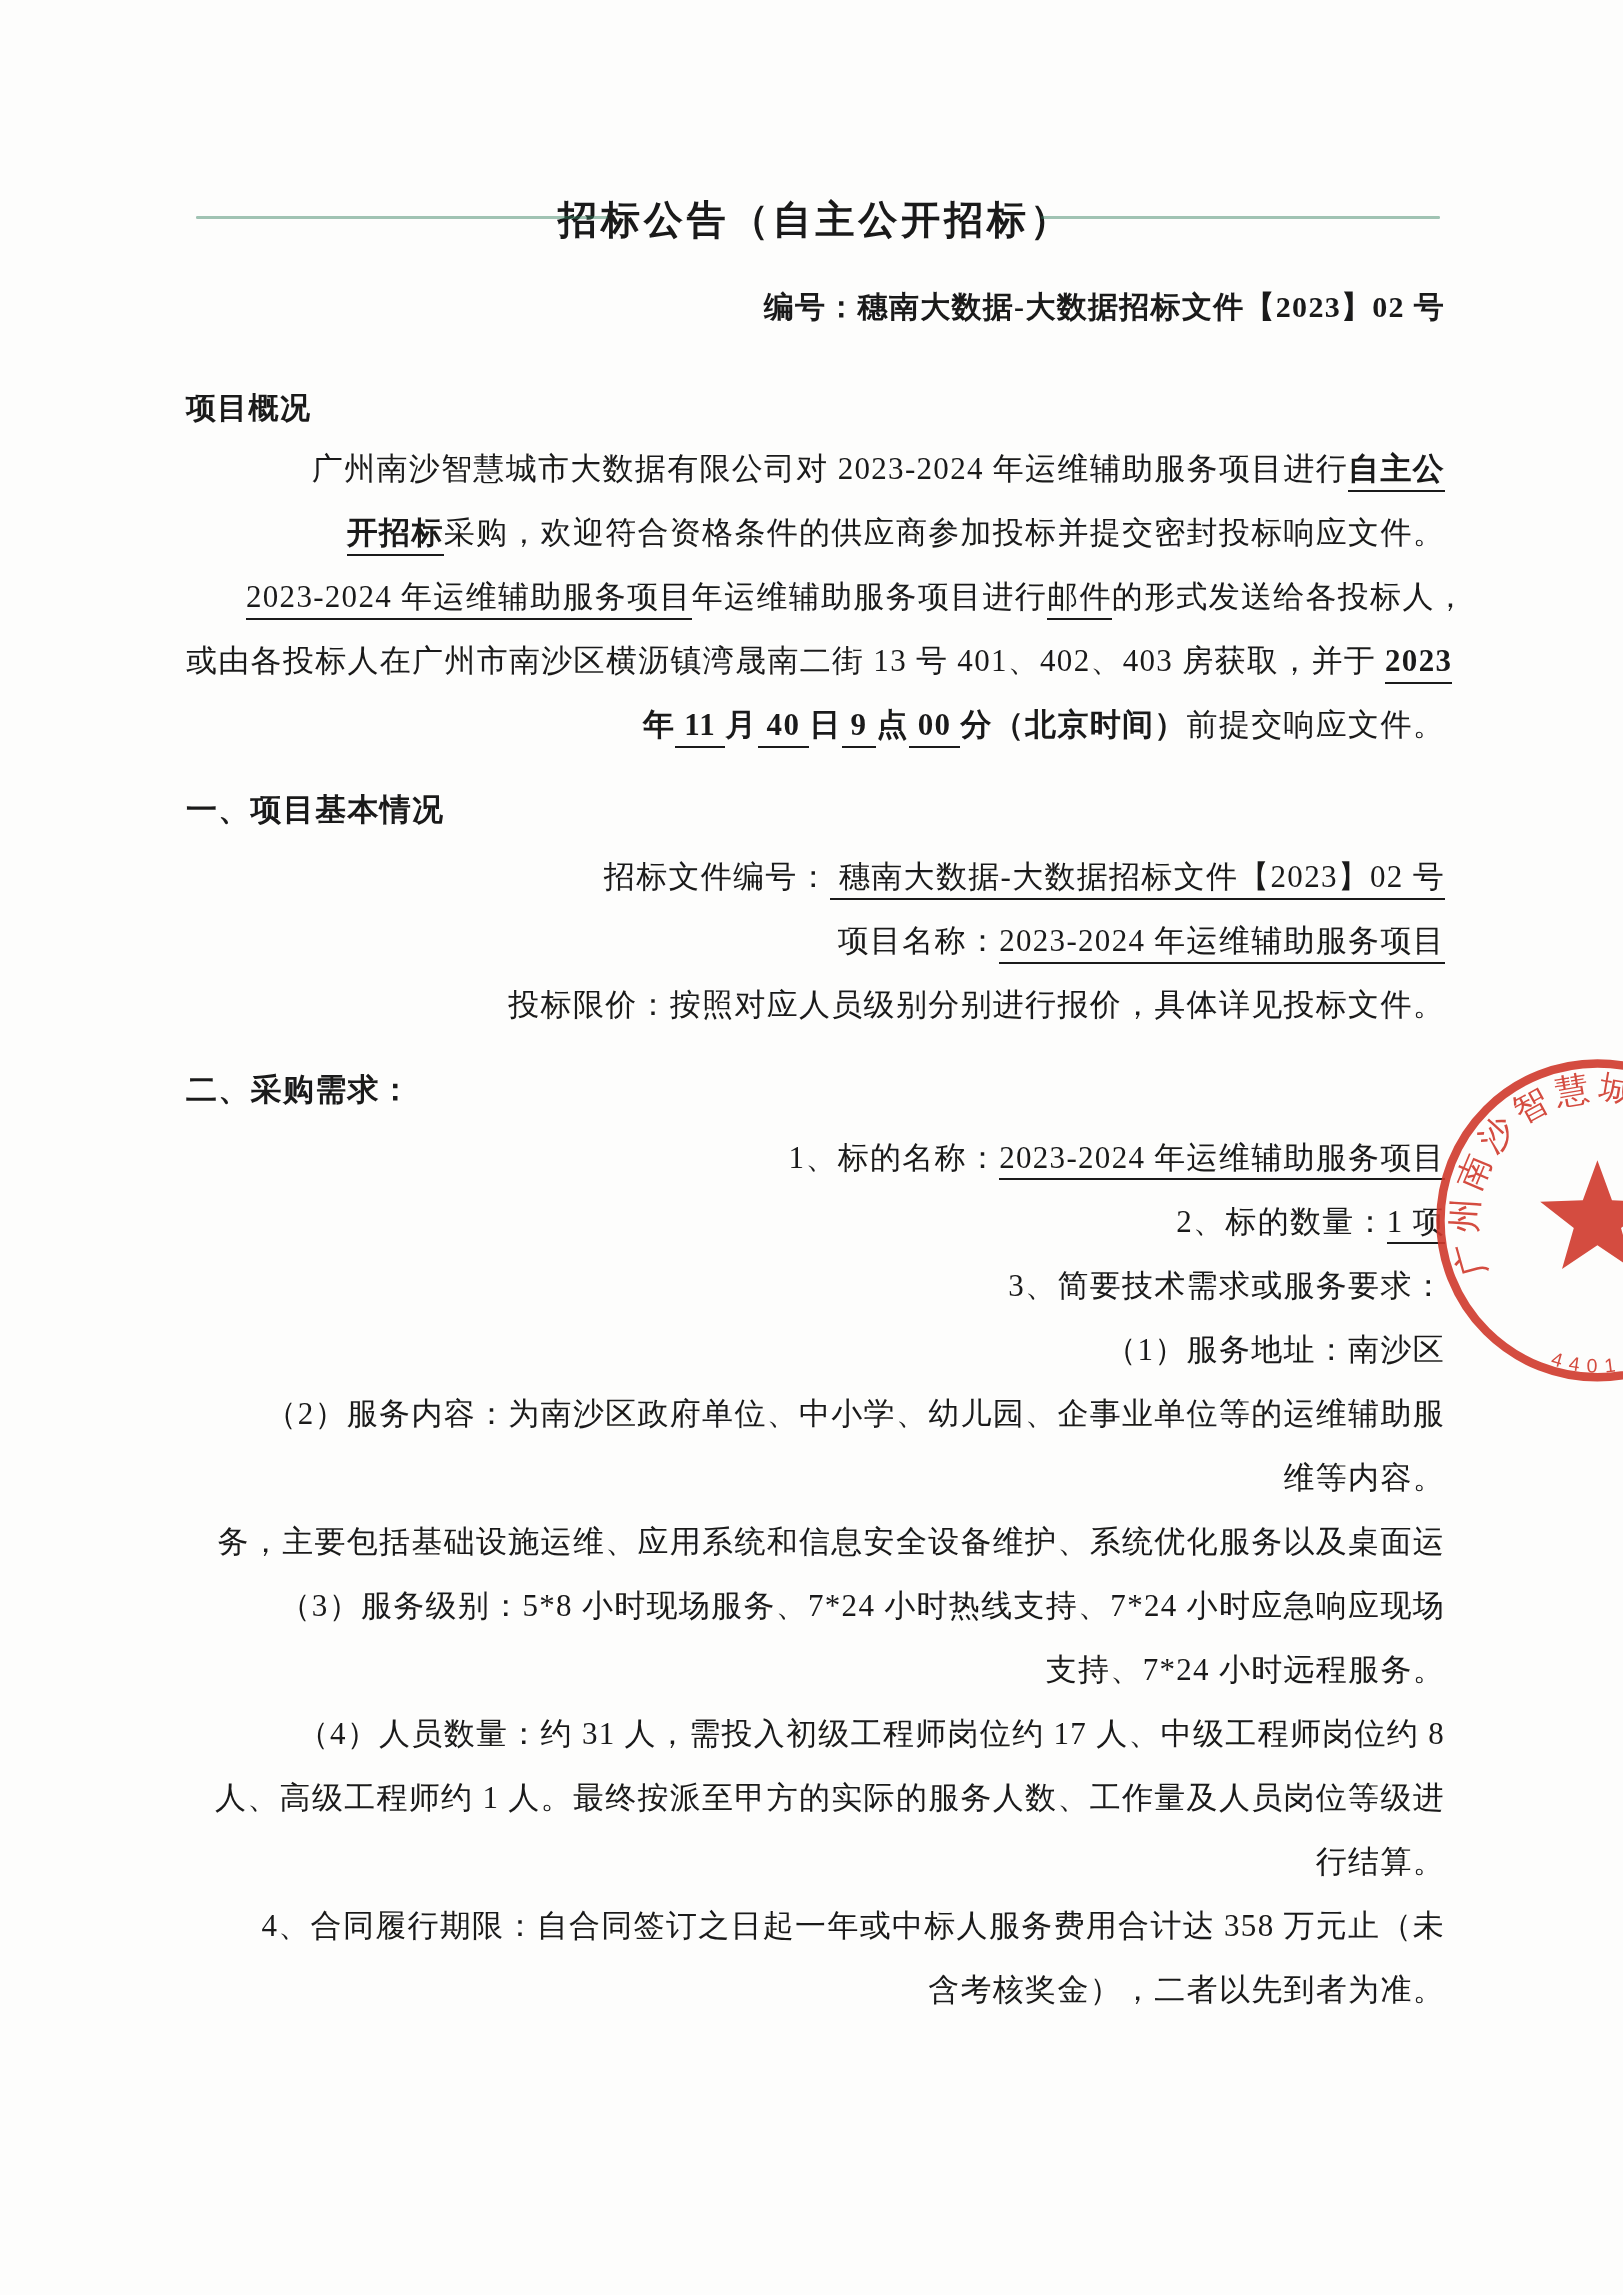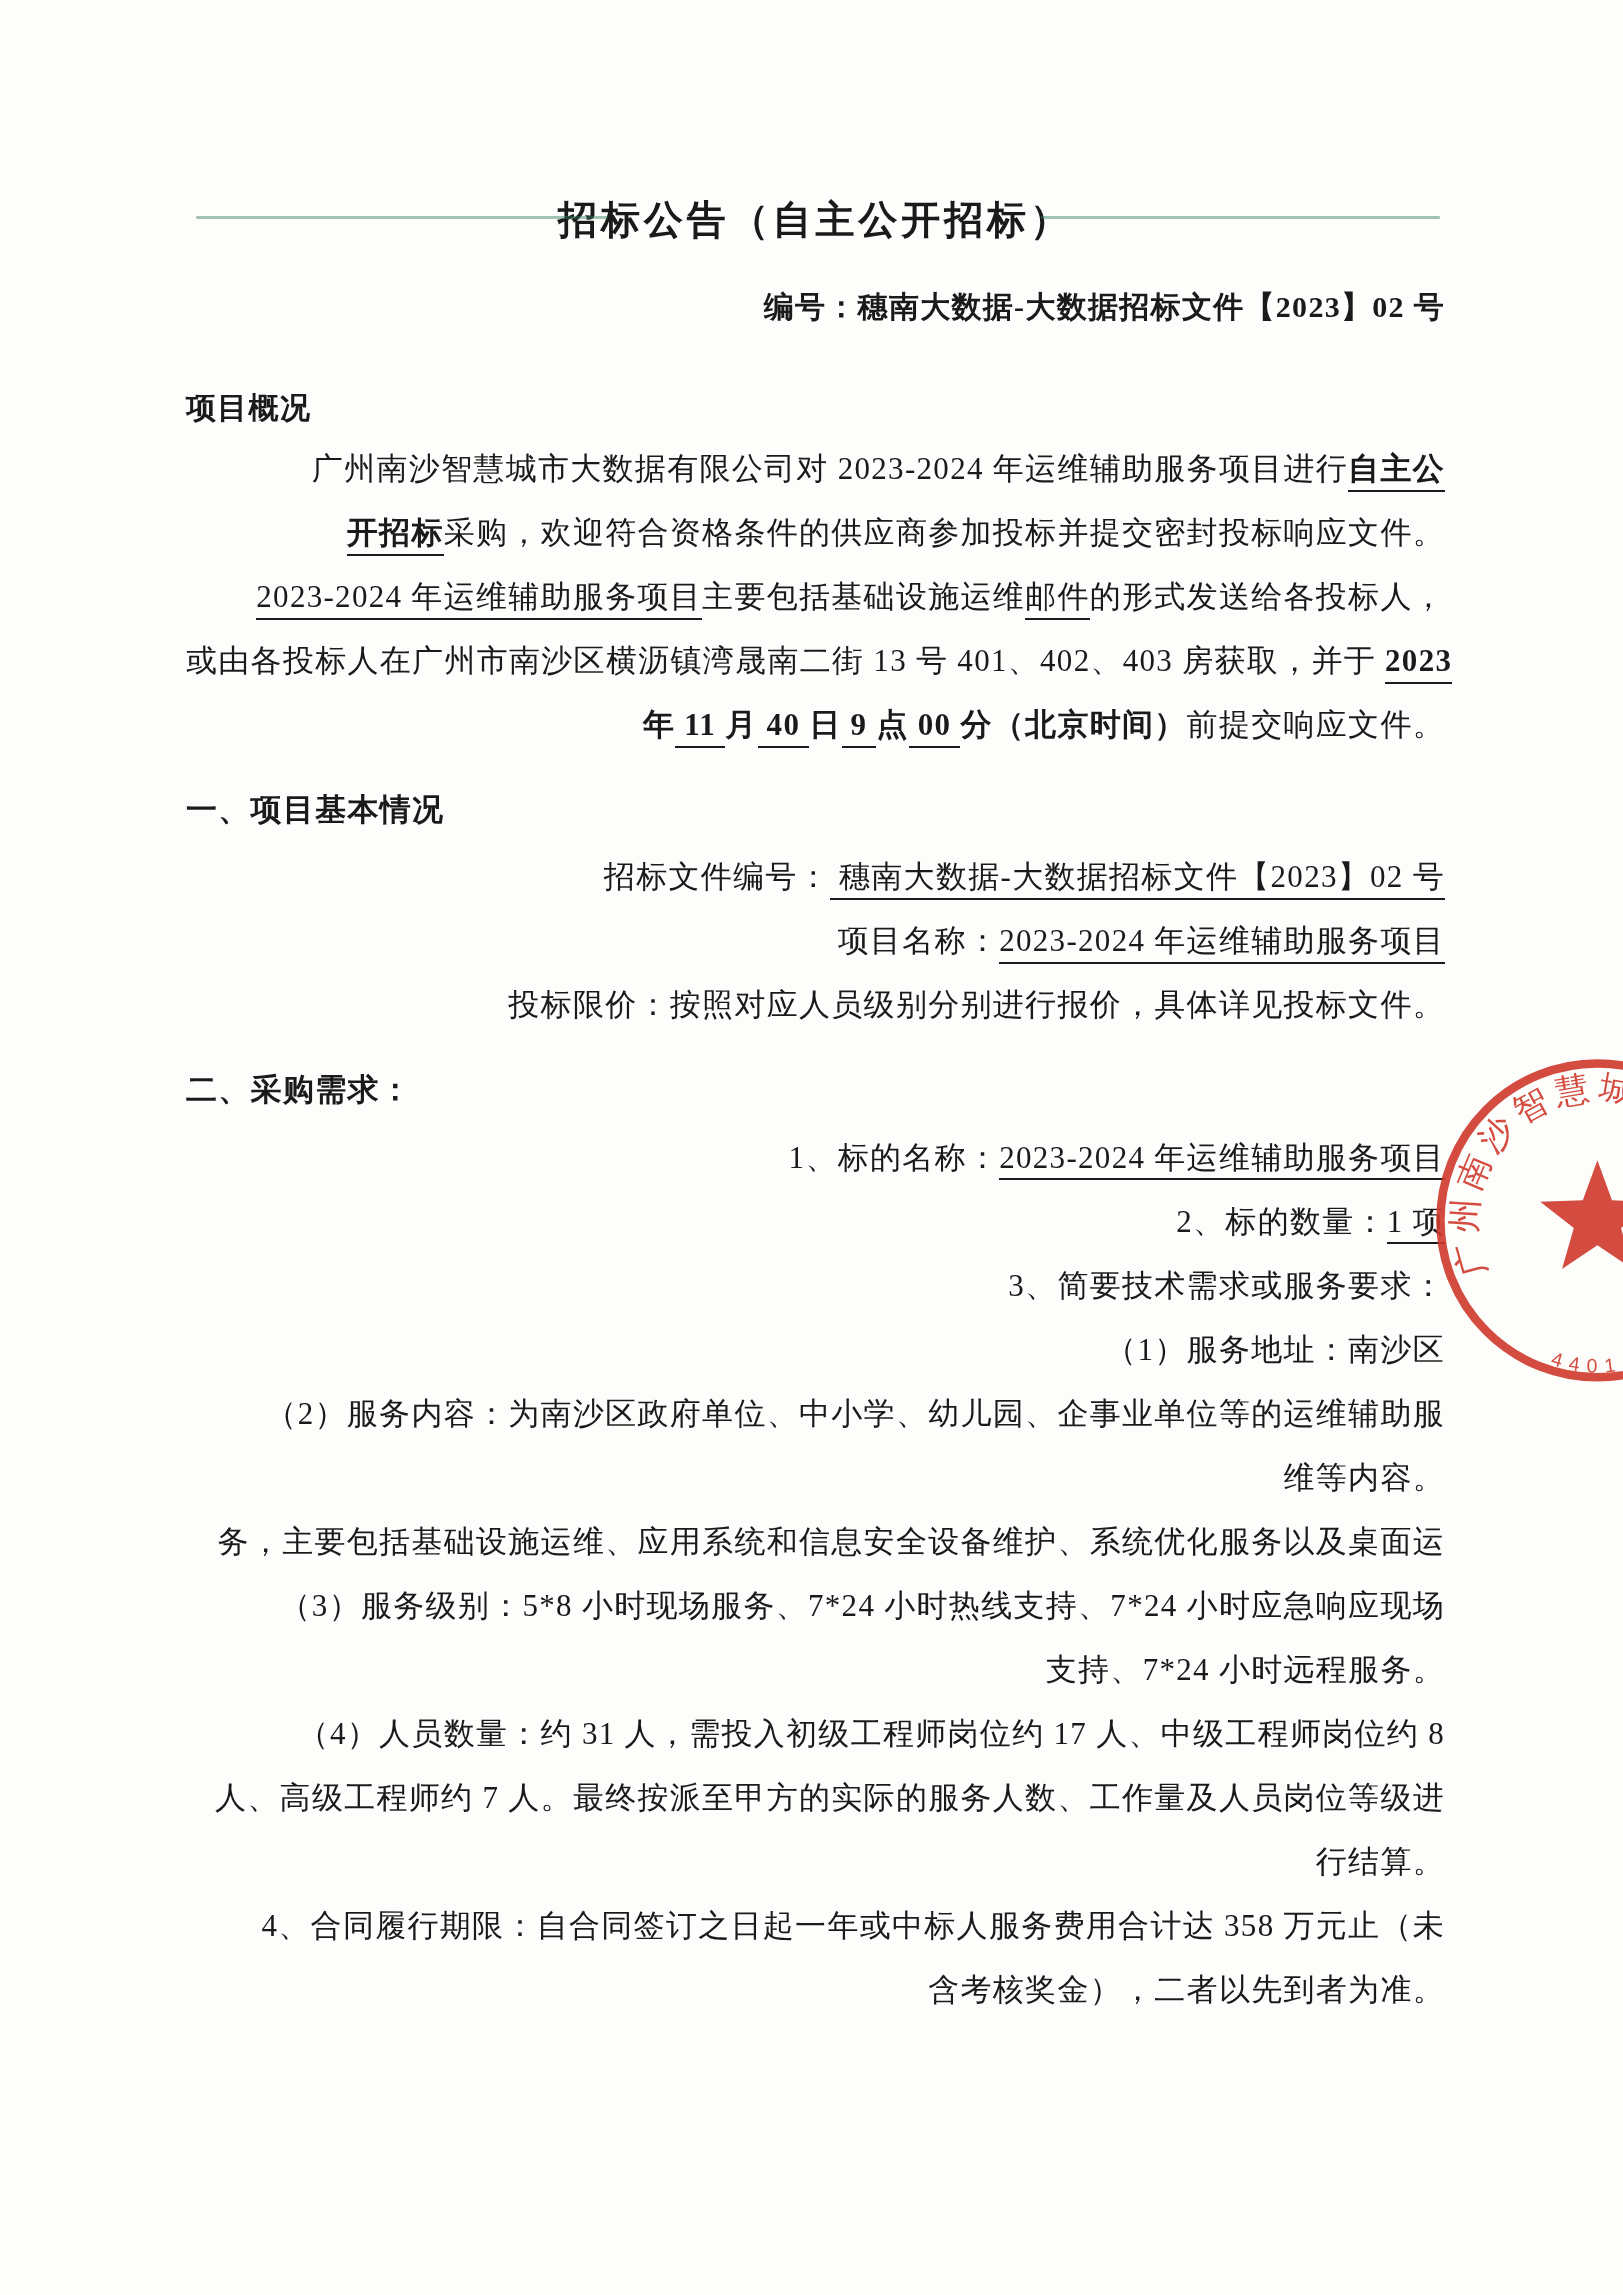--- a/index.html
+++ b/index.html
@@ -78,39 +78,39 @@
   <div class="scan-artifact artifact-right" style="background:#2e7d5b;"></div>
 
   <div class="line title">招标公告（自主公开招标）</div>
 
   <div class="line docnum">编号：穗南大数据-大数据招标文件【2023】02 号</div>
 
   <div id="doc-body">
       <div class="line h"><span class="b ">项目概况</span></div>
       <div class="line body indent"><span class="">广州南沙智慧城市大数据有限公司对 2023-2024 年运维辅助服务项目进行</span><span class="b u">自主公</span></div>
       <div class="line body"><span class="b u">开招标</span><span class="">采购，欢迎符合资格条件的供应商参加投标并提交密封投标响应文件。</span></div>
-      <div class="line body indent"><span class="u">2023-2024 年运维辅助服务项目</span><span class="">主要包括基础设施运维</span><span class="u">邮件</span><span class="">的形式发送给各投标人，</span></div>
+      <div class="line body indent"><span class="u">2023-2024 年运维辅助服务项目</span><span class="">年运维辅助服务项目进行</span><span class="u">邮件</span><span class="">的形式发送给各投标人，</span></div>
       <div class="line body"><span class="">或由各投标人在广州市南沙区横沥镇湾晟南二街 13 号 401、402、403 房获取，并于 </span><span class="b u">2023</span></div>
       <div class="line body"><span class="b ">年</span><span class="b u"> 11 </span><span class="b ">月</span><span class="b u"> 40 </span><span class="b ">日</span><span class="b u">  9  </span><span class="b ">点</span><span class="b u">  00  </span><span class="b ">分</span><span class="b ">（北京时间）</span><span class="">前提交响应文件。</span></div>
       <div class="line h1"><span class="b ">一、项目基本情况</span></div>
       <div class="line body indent"><span class="">招标文件编号：</span><span class="u">  穗南大数据-大数据招标文件【2023】02 号  </span></div>
       <div class="line body indent"><span class="">项目名称：</span><span class="u">2023-2024 年运维辅助服务项目</span></div>
       <div class="line body indent"><span class="">投标限价：按照对应人员级别分别进行报价，具体详见投标文件。</span></div>
       <div class="line h1"><span class="b ">二、采购需求：</span></div>
       <div class="line body indent"><span class="">1、标的名称：</span><span class="u">2023-2024 年运维辅助服务项目</span></div>
       <div class="line body indent"><span class="">2、标的数量：</span><span class="u">1 项</span></div>
       <div class="line body indent"><span class="">3、简要技术需求或服务要求：</span></div>
       <div class="line body indent"><span class="">（1）服务地址：南沙区</span></div>
       <div class="line body indent"><span class="">（2）服务内容：为南沙区政府单位、中小学、幼儿园、企事业单位等的运维辅助服</span></div>
       <div class="line body"><span class="">维等内容。</span></div>
       <div class="line body"><span class="">务，主要包括基础设施运维、应用系统和信息安全设备维护、系统优化服务以及桌面运</span></div>
       <div class="line body indent"><span class="">（3）服务级别：5*8 小时现场服务、7*24 小时热线支持、7*24 小时应急响应现场</span></div>
       <div class="line body"><span class="">支持、7*24 小时远程服务。</span></div>
       <div class="line body indent"><span class="">（4）人员数量：约 31 人，需投入初级工程师岗位约 17 人、中级工程师岗位约 8</span></div>
-      <div class="line body"><span class="">人、高级工程师约 7 人。最终按派至甲方的实际的服务人数、工作量及人员岗位等级进</span></div>
+      <div class="line body"><span class="">人、高级工程师约 1 人。最终按派至甲方的实际的服务人数、工作量及人员岗位等级进</span></div>
       <div class="line body"><span class="">行结算。</span></div>
       <div class="line body indent"><span class="">4、合同履行期限：自合同签订之日起一年或中标人服务费用合计达 358 万元止（未</span></div>
       <div class="line body"><span class="">含考核奖金），二者以先到者为准。</span></div>
     </div>
 
   <svg class="stamp" viewBox="0 0 575 570">
     <g fill="none">
       <circle cx="282" cy="268" r="240" stroke="#d0392c" stroke-width="13"></circle>
       <path id="stampArc" d="M 121.8 360.5 A 185 185 0 1 1 442.2 360.5" fill="none"></path>
       <path id="stampBottomArc" d="M 172 470 A 212 212 0 0 0 392 470" fill="none"></path>

